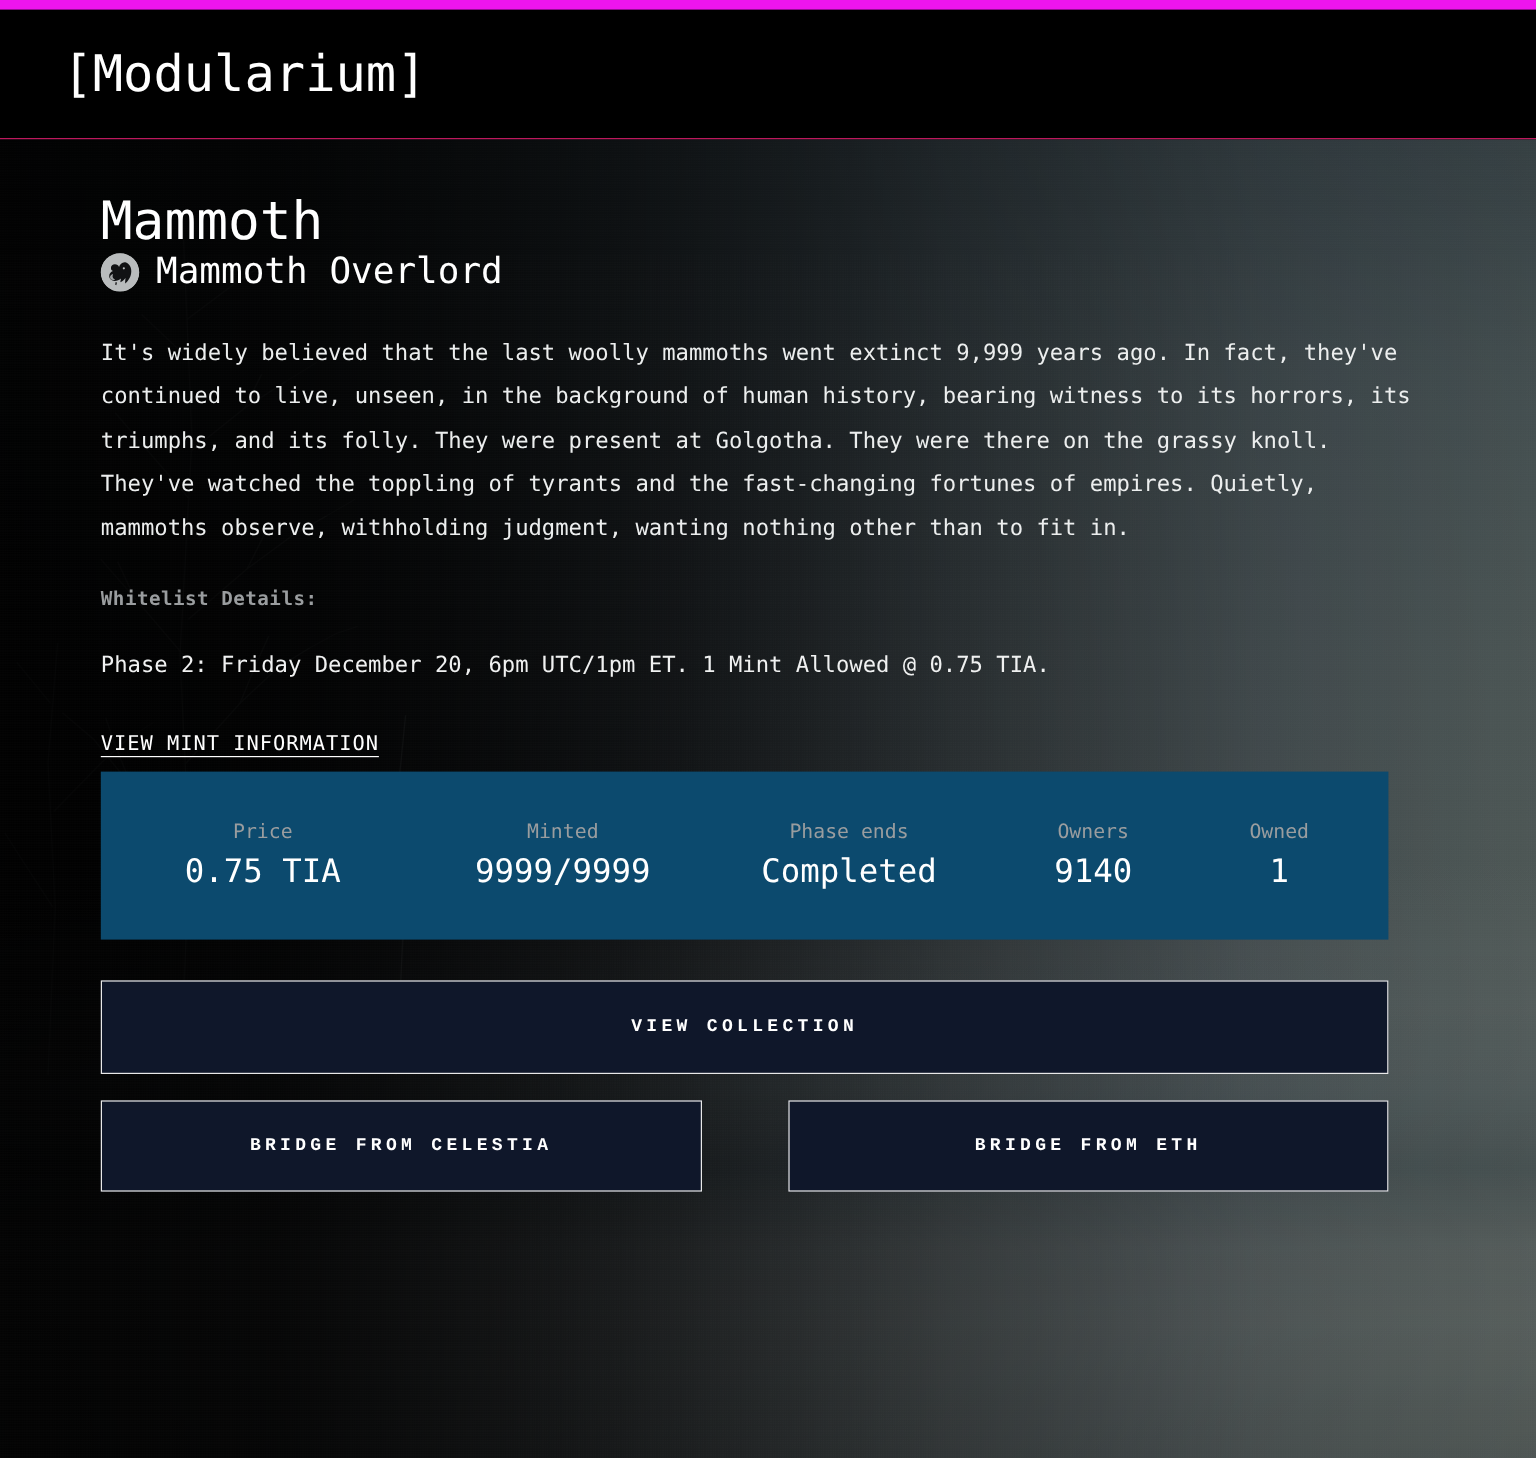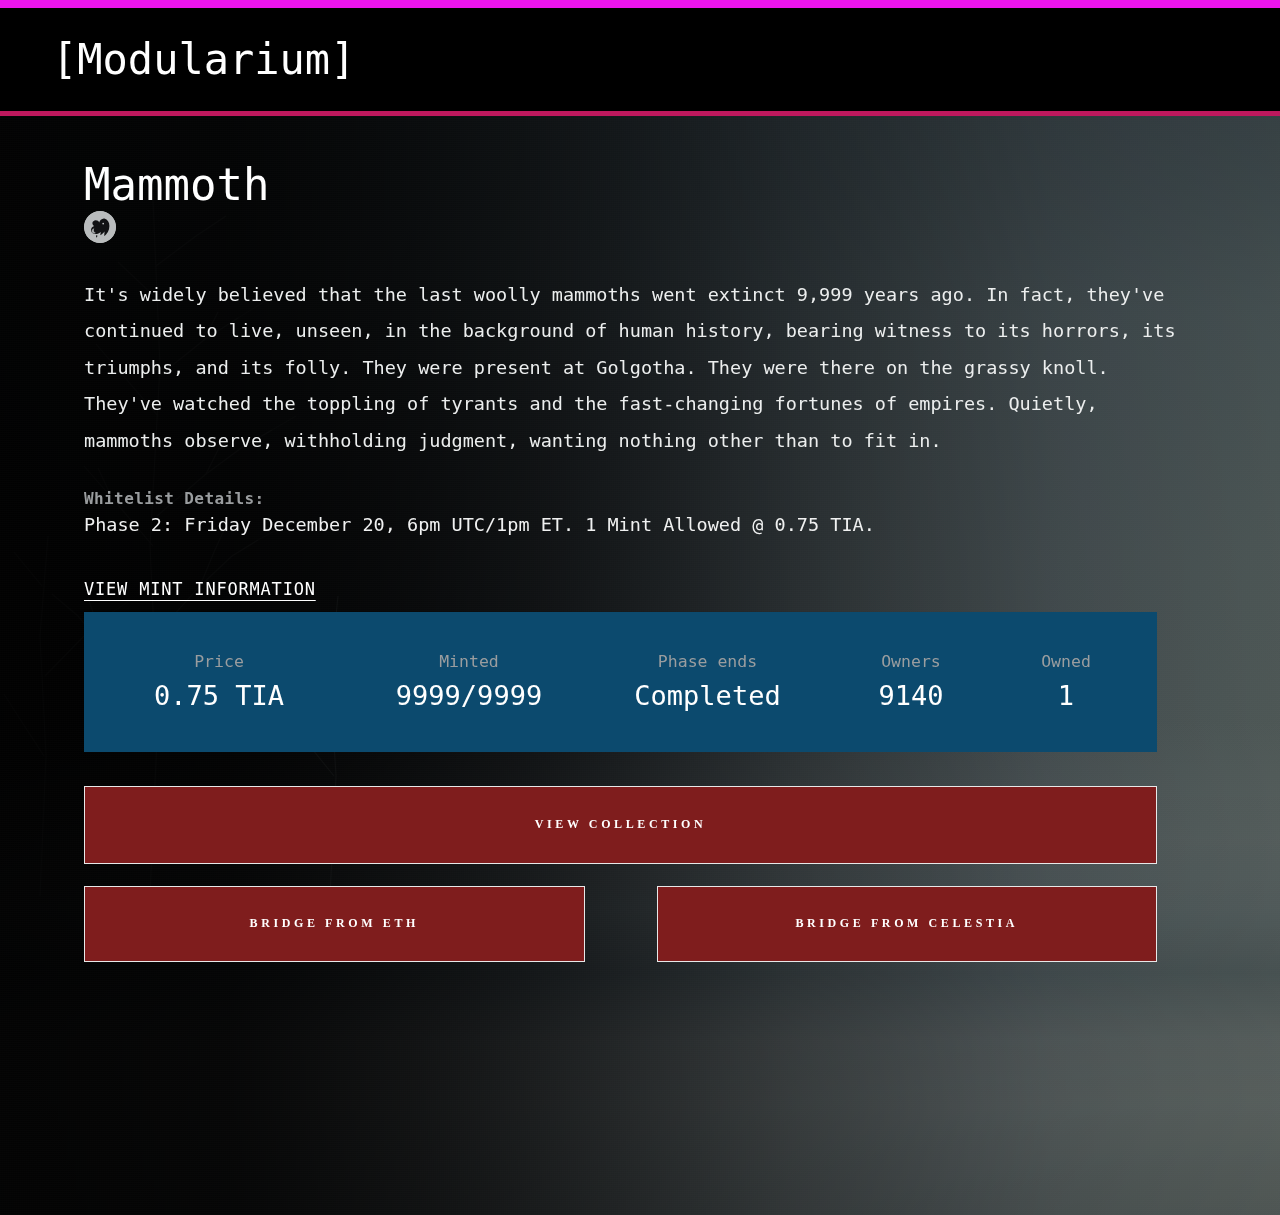--- a/index.html
+++ b/index.html
@@ -30,21 +30,21 @@
     z-index: 40;
   }
 
   
   .site-header {
     position: absolute;
     top: 8px; left: 0;
     width: 1280px;
     height: 108px;
     background: #000;
-    border-bottom: 5px solid #be185d;
+    border-bottom: 1px solid #be185d;
     display: flex;
     align-items: center;
     z-index: 30;
   }
   .brand {
     margin-left: 52px;
     font-size: 42px;
     line-height: 1;
     letter-spacing: 0px;
     color: #ffffff;
@@ -180,20 +180,21 @@
     margin-bottom: 32px;
     white-space: pre-wrap;
   }
 
   .wl-heading {
     font-size: 16px;
     line-height: 1;
     font-weight: 700;
     color: #9a9d9f;
     letter-spacing: 0.4px;
+    margin-bottom: 30px;
   }
 
   .phase-list {
     margin-bottom: 36px;
   }
   .phase-line {
     font-size: 18.5px;
     line-height: 36.5px;
     color: #f0f1f1;
     white-space: pre;
@@ -245,25 +246,25 @@
     line-height: 1;
     color: #ffffff;
     white-space: pre;
   }
 
   
   .btn {
     display: flex;
     align-items: center;
     justify-content: center;
-    background: #7f1d1d;
+    background: #0f172a;
     border: 1.5px solid #e8e8e8;
     color: #ffffff;
-    font-family: Liberation Serif, serif;
-    font-size: 12px;
+    font-family: Liberation Mono, monospace;
+    font-size: 15px;
     font-weight: 700;
     letter-spacing: 3.6px;
     cursor: pointer;
     white-space: pre;
   }
   .btn-primary {
     width: 1073px;
     height: 78px;
     margin-bottom: 22px;
   }
@@ -335,20 +336,21 @@
     <div class="creator-row">
       <span class="avatar">
         <svg viewBox="0 0 32 32" aria-hidden="true">
           <circle cx="16" cy="16" r="16" fill="#b9bcbd"></circle>
           <path d="M20.4 7.6c3.2 1.0 5.0 3.6 5.0 7.4 0 4.4-2.3 8.0-5.1 10.2 -0.1-1.6 0.1-3.2 0.3-4.6 -1.1 1.5-2.6 2.8-4.3 3.6 0.1-1.1 0.3-2.2 0.6-3.2 -1.5 1.3-3.4 2.1-5.3 2.1 -2.5 0-4.6-1.5-4.6-4.0 0-2.0 1.3-3.6 3.1-4.2 -1.0-0.5-1.7-1.4-1.7-2.6 0-1.8 1.5-3.1 3.4-3.1 1.6 0 2.9 0.9 3.4 2.2 0.5-1.9 2.4-3.4 4.7-3.8z" fill="#111214"></path>
           <path d="M9.6 17.6c-1.1 0.4-1.9 1.3-1.9 2.5 0 1.4 1.1 2.3 2.6 2.3 0.6 0 1.2-0.1 1.7-0.4 -1.3-0.4-2.2-1.4-2.2-2.7 0-0.6 0.2-1.2 0.5-1.7z" fill="#b9bcbd" opacity="0.85"></path>
           <circle cx="19.2" cy="12.6" r="0.9" fill="#b9bcbd"></circle>
           <path d="M12.6 24.2c0.3 0.7 0.2 1.5-0.2 2.1" stroke="#111214" stroke-width="1.1" fill="none"></path>
         </svg>
       </span>
+      <span class="creator-name">Mammoth Overlord</span>
     </div>
 
     <p class="description">It's widely believed that the last woolly mammoths went extinct 9,999 years ago. In fact, they've continued to live, unseen, in the background of human history, bearing witness to its horrors, its triumphs, and its folly. They were present at Golgotha. They were there on the grassy knoll. They've watched the toppling of tyrants and the fast-changing fortunes of empires. Quietly, mammoths observe, withholding judgment, wanting nothing other than to fit in.</p>
 
     <div class="wl-heading">Whitelist Details:</div>
 
     <div class="phase-list">
       <div class="phase-line">Phase 2: Friday December 20, 6pm UTC/1pm ET. 1 Mint Allowed @ 0.75 TIA.</div>
     </div>
 
@@ -375,18 +377,18 @@
       <div class="stat stat-owned">
         <span class="stat-label">Owned</span>
         <span class="stat-value">1</span>
       </div>
     </div>
 
     
     <button class="btn btn-primary">VIEW COLLECTION</button>
 
     <div class="btn-row">
+      <button class="btn btn-secondary">BRIDGE FROM CELESTIA</button>
       <button class="btn btn-secondary">BRIDGE FROM ETH</button>
-      <button class="btn btn-secondary">BRIDGE FROM CELESTIA</button>
     </div>
 
   </div>
 </div>
 
 </body></html>

